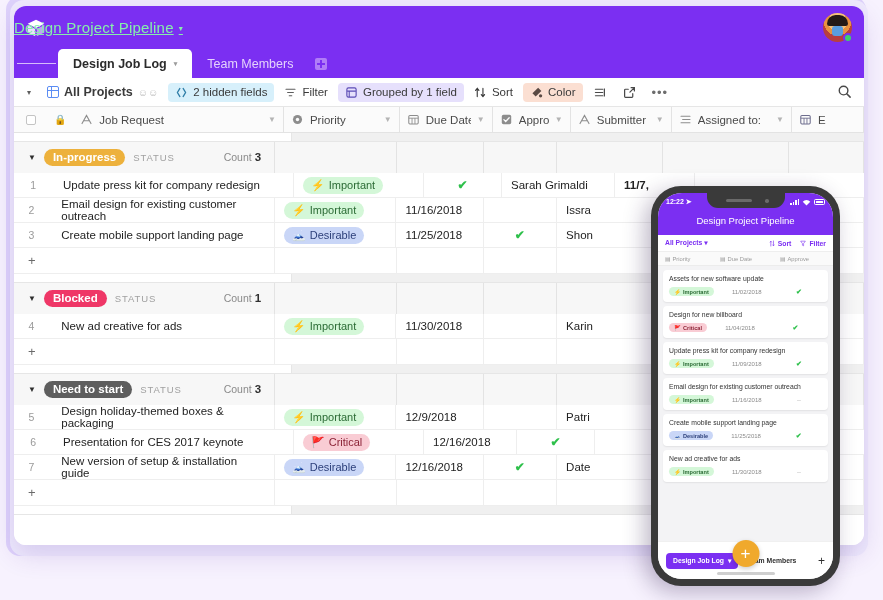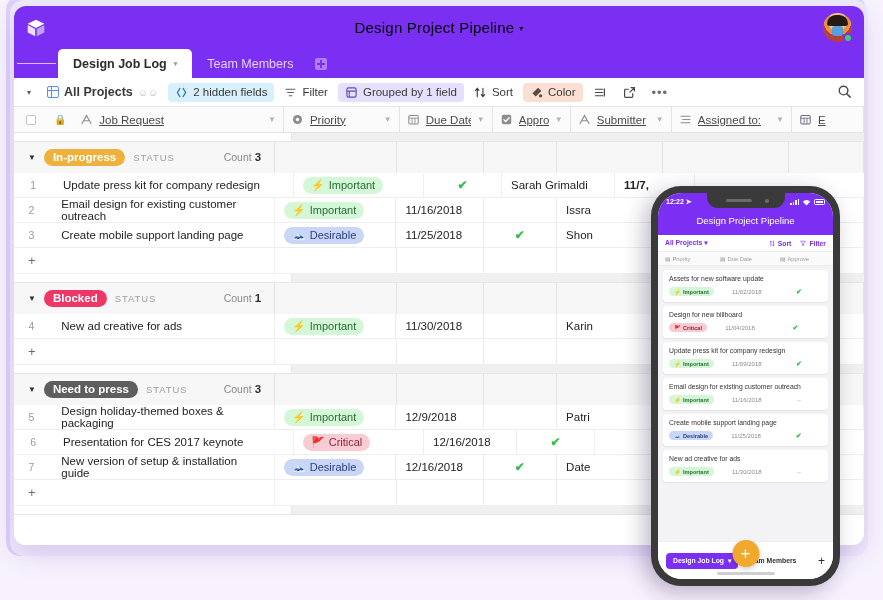--- a/index.html
+++ b/index.html
@@ -30,22 +30,22 @@
   }
 
   
   .topbar {
     position:relative; height:43px; background:#7b2ff2;
     display:flex; align-items:center;
   }
   .logo-box { width:44px; display:flex; align-items:center; justify-content:center; }
   .cube-icon { width:20px; height:20px; display:block; }
   .app-title {
-    position:absolute; left:0; right:0; text-align:center;
-    color:#000000; font-size:15px; letter-spacing:.2px; pointer-events:none;
+    position:absolute; left:0; right:0; 
+    color:#86efac; font-size:15px; letter-spacing:.2px; pointer-events:none;text-decoration:underline;
   }
   .app-title .caret { font-size:8px; margin-left:5px; vertical-align:2px; }
   .avatar-wrap { position:absolute; right:12px; top:7px; width:29px; height:29px; }
   .avatar {
     width:29px; height:29px; border-radius:50%;
     background: radial-gradient(circle at 50% 30%, #f6c17a 0 38%, #e8923f 38% 55%, #b83f3f 55% 100%);
     overflow:hidden; position:relative;
   }
   .avatar:before {
     content:""; position:absolute; left:4px; top:2px; width:21px; height:11px;
@@ -116,21 +116,21 @@
   .mini { width:13px; height:13px; flex:0 0 13px; }
   .tb-dots { letter-spacing:1px; color:#6d6d6d; padding:0 6px; font-size:13px; }
   .tb-search { position:absolute; right:12px; top:6px; width:15px; height:15px; }
 
   
   .fieldrow {
     height:26px; background:#fbfbfb; border-bottom:1px solid #e3e3e3;
     display:flex; align-items:center; font-size:11.5px; color:#4a4a4a;
   }
   .fh { display:flex; align-items:center; height:26px; border-right:1px solid #e3e3e3; padding:0 7px; gap:6px; }
-  .fh .label { white-space:nowrap; overflow:hidden;text-decoration:underline; }
+  .fh .label { white-space:nowrap; overflow:hidden; }
   .fh .dd { margin-left:auto; color:#b4b4b4; font-size:8px; }
   .cb {
     width:10px; height:10px; border:1.4px solid #c4c4c4; border-radius:2px; background:#fff;
   }
   .cell-check { width:36px; justify-content:center; border-right:none; }
   .cell-lock  { width:26px; justify-content:center; border-right:none; color:#c9c9c9; font-size:10px; }
 
   
   .c-name  { width:238px; }
   .c-prio  { width:130px; }
@@ -538,21 +538,21 @@
     <div class="ar-cell" style="width:135px"></div>
     <div class="ar-cell" style="width:80px"></div>
         </div>
         <div class="group-gap">
           <div class="gg-l"></div>
           <div class="gg-r"></div>
         </div>
         <div class="grouphdr">
           <div class="gh-left">
       <span class="gh-arrow">▼</span>
-      <span class="pill" style="background:#5e5e5e">Need to press</span>
+      <span class="pill" style="background:#5e5e5e">Need to start</span>
       <span class="gh-status">STATUS</span>
       <span class="gh-count">Count<b>3</b></span>
     </div>
           <div class="gh-cell" style="width:130px"></div>
           <div class="gh-cell" style="width:93px"></div>
           <div class="gh-cell" style="width:78px"></div>
           <div class="gh-cell" style="width:113px"></div>
           <div class="gh-cell" style="width:135px"></div>
           <div class="gh-cell" style="width:80px"></div>
         </div>

